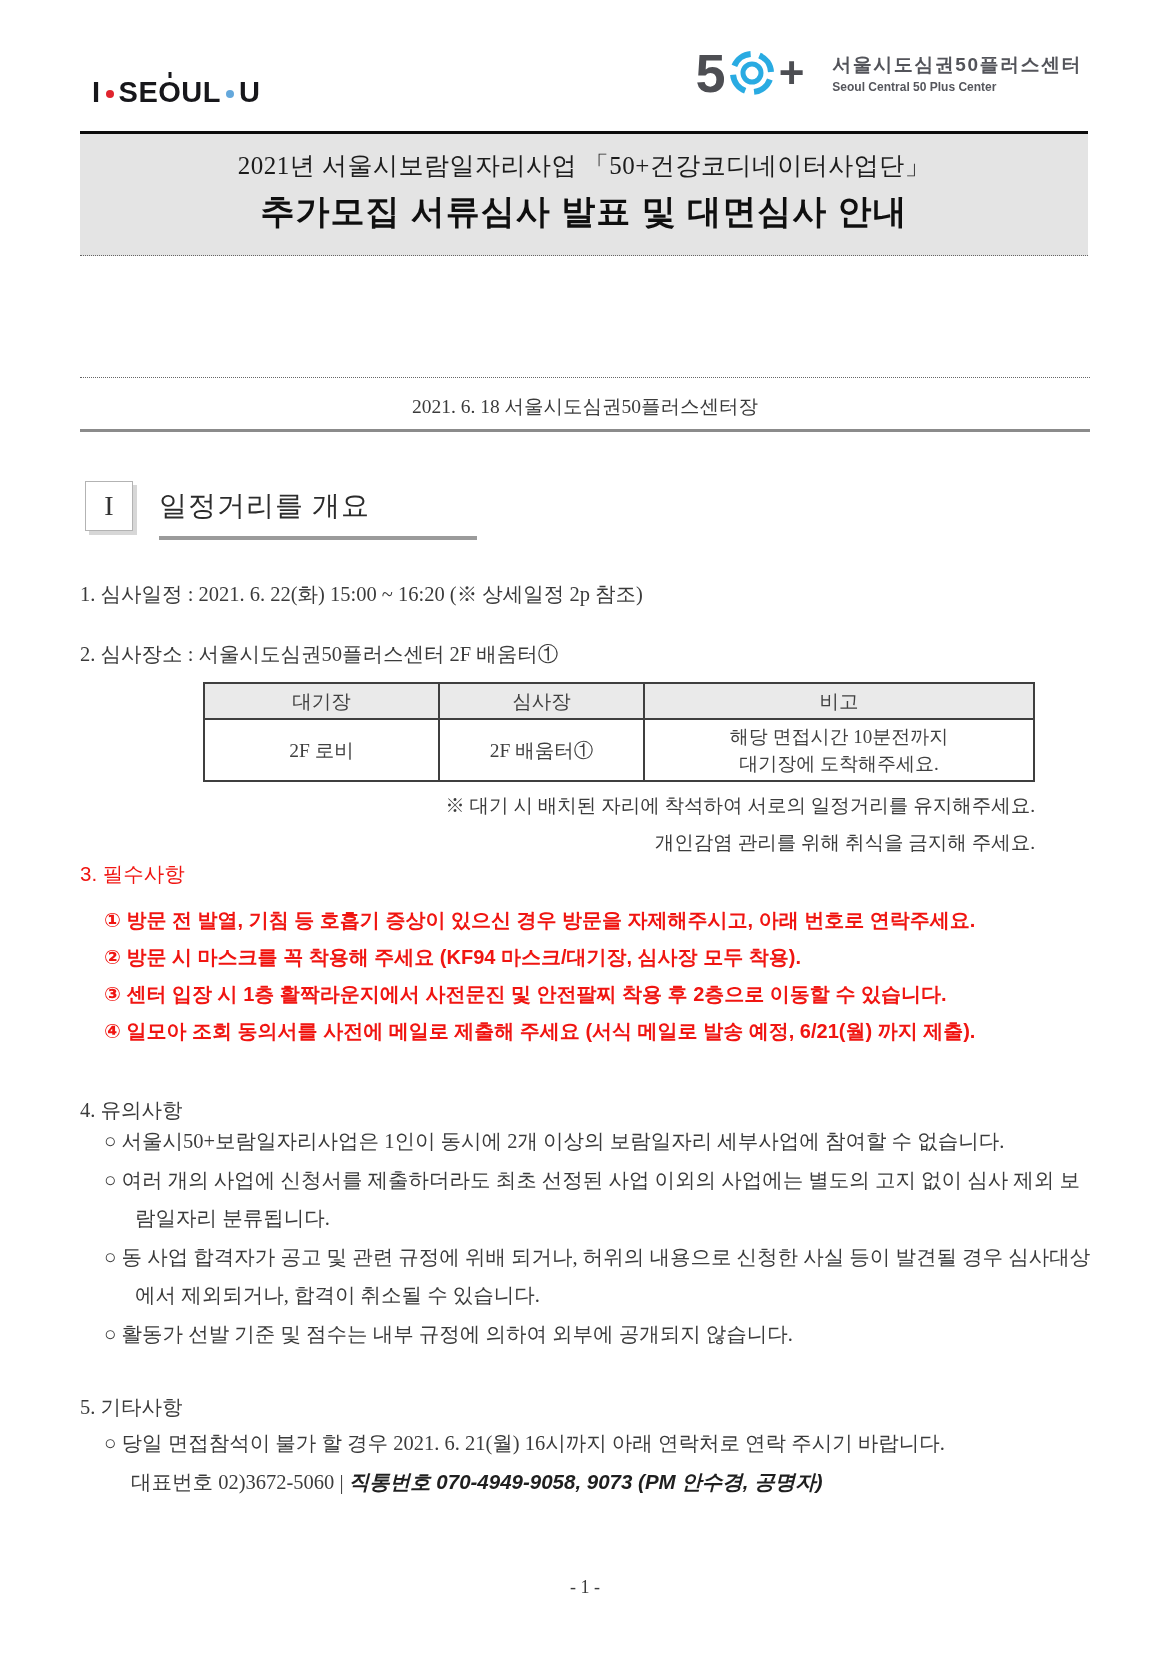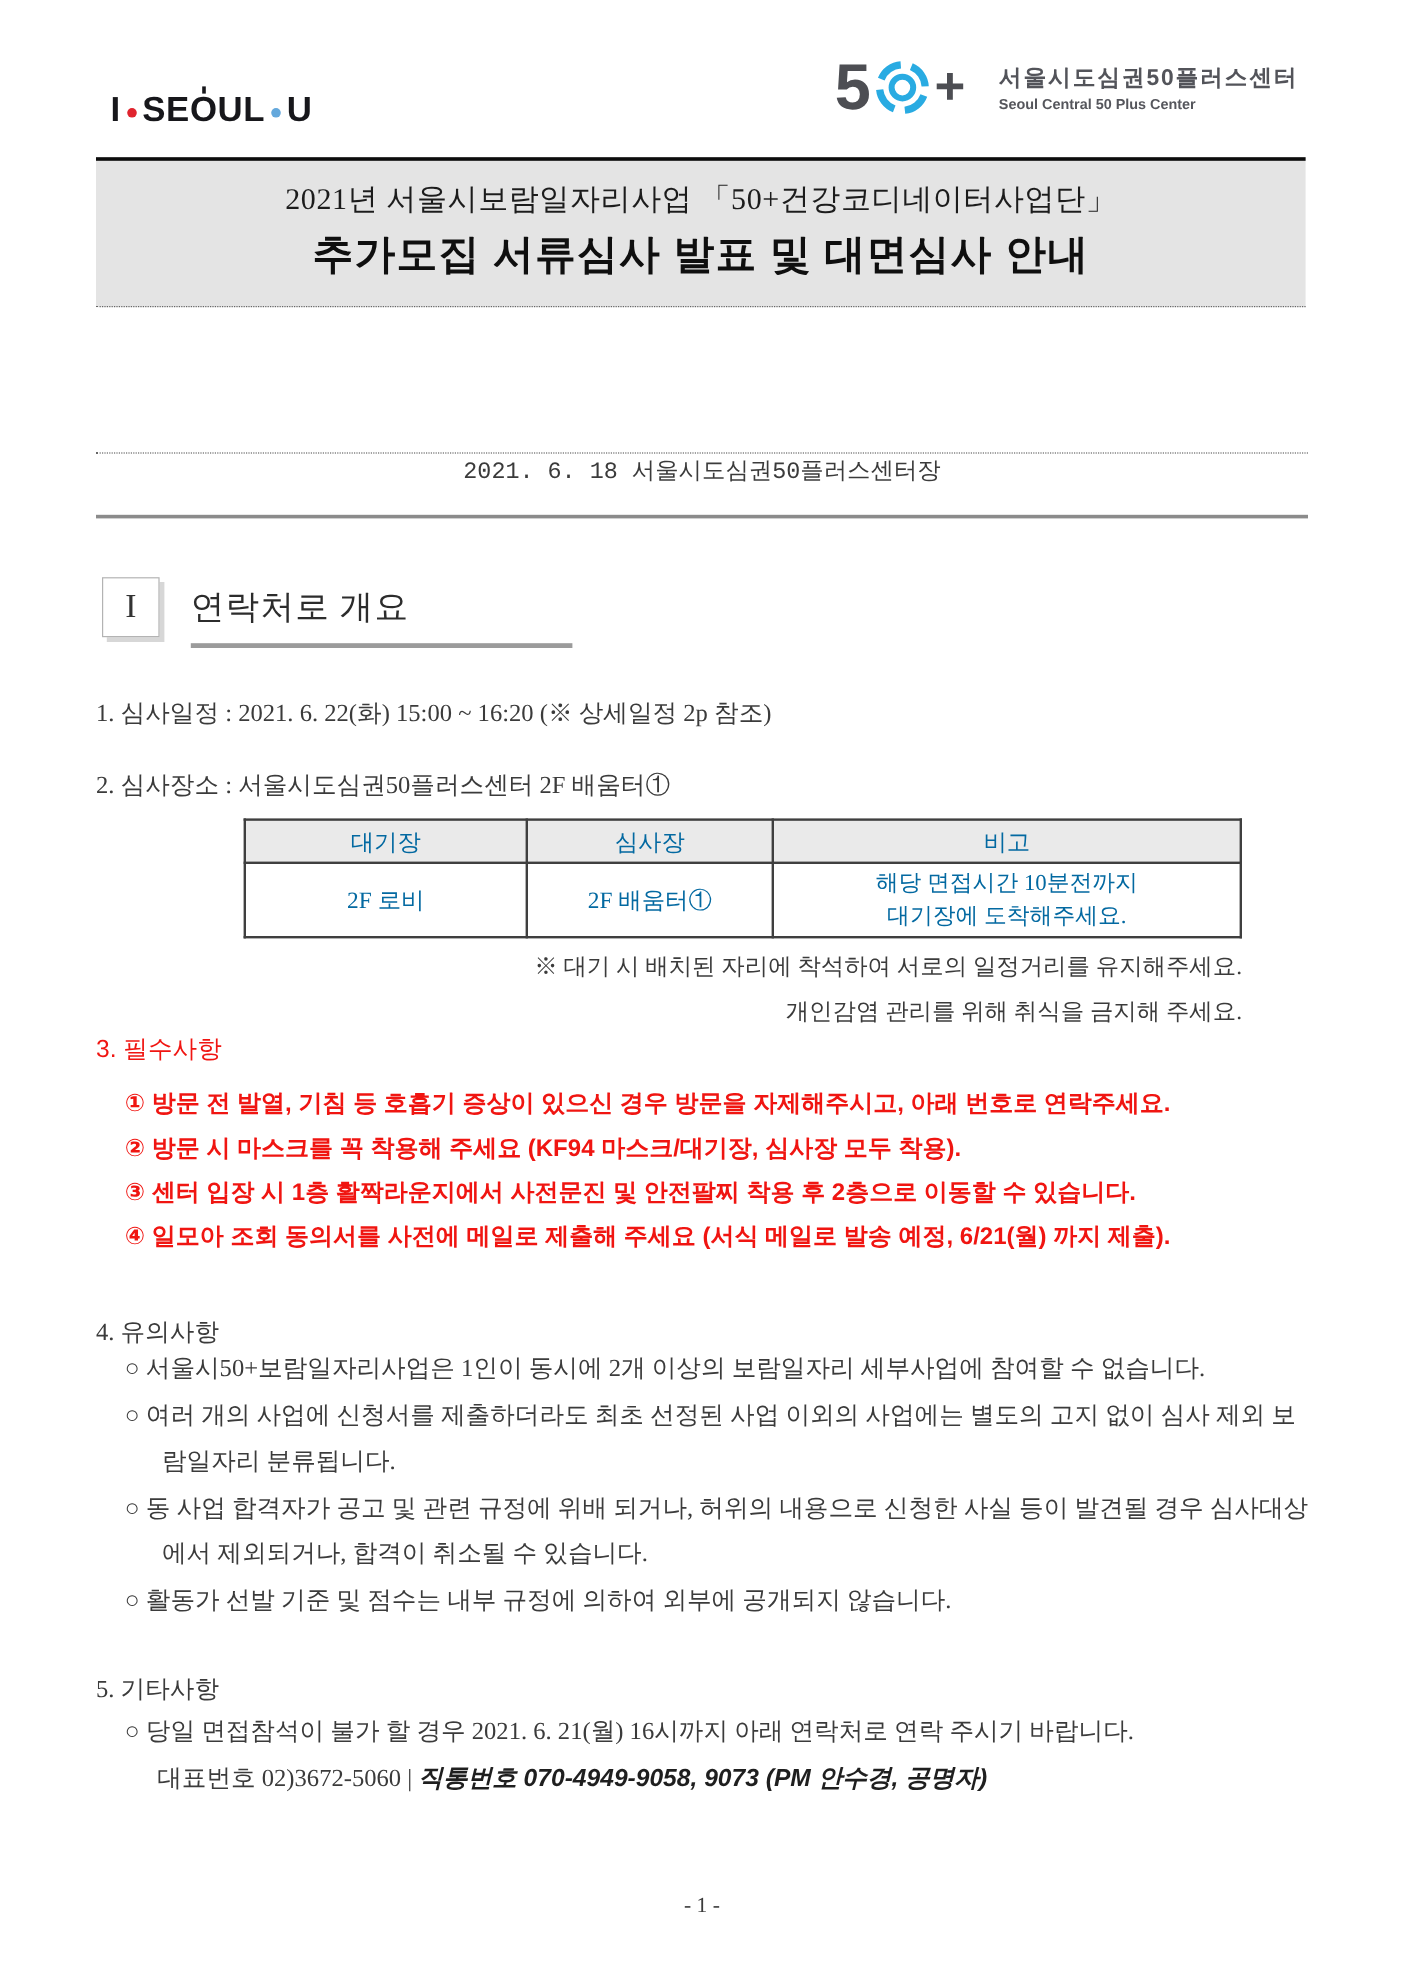--- a/index.html
+++ b/index.html
@@ -54,21 +54,21 @@
   .title-line1 { font-size: 25px; color: #1c1c1c; letter-spacing: .5px; }
   .title-line2 {
     font-size: 34px; font-weight: bold; color: #0f0f0f; margin-top: 7px;
     font-family: "Liberation Sans", "DejaVu Sans", sans-serif; letter-spacing: 1px;
   }
 
   
   .intro { position: absolute; left: 0; right: 0; top: 286px; text-align: center; font-size: 19.5px; line-height: 32px; }
 
   .dotted-rule { position: absolute; left: 80px; right: 80px; top: 377px; border-top: 1px dotted #666; }
-  .signature   { position: absolute; left: 0; right: 0; top: 378px; text-align: center; font-size: 19.5px; font-family: Liberation Mono, monospace; }
+  .signature   { position: absolute; left: 0; right: 0; top: 393px; text-align: center; font-size: 19.5px; }
   .solid-rule  { position: absolute; left: 80px; right: 80px; top: 429px; border-top: 3px solid #8b8b8b; }
 
   
   .sec-head { position: absolute; left: 85px; top: 481px; display: flex; align-items: flex-start; }
   .numeral-box {
     width: 46px; height: 48px; background: #fff; border: 1px solid #b3b3b3;
     box-shadow: 4px 4px 0 #d7d7d7;
     display: flex; align-items: center; justify-content: center;
     font-size: 28px; color: #333;
   }
@@ -76,21 +76,21 @@
     margin-left: 26px; margin-top: 6px; font-size: 28px; color: #2c2c2c;
     width: 318px; border-bottom: 4px solid #9b9b9b; padding-bottom: 11px; letter-spacing: 1px;
   }
 
   
   .item-line { position: absolute; left: 80px; font-size: 20.5px; color: #3b3b3b; text-align: center; }
   .item-schedule { top: 580px; }
   .item-location { top: 640px; }
 
   
-  .review-table { position: absolute; left: 203px; top: 682px; border-collapse: collapse; font-size: 19.5px; color: #0369a1; border-radius: 14px; }
+  .review-table { position: absolute; left: 203px; top: 682px; border-collapse: collapse; font-size: 19.5px; color: #404040; border-radius: 14px; }
   .review-table th, .review-table td { border: 2px solid #3f3f3f; text-align: center; font-weight: normal; }
   .review-table th { background: #eaeaea; height: 32px; }
   .review-table td { height: 58px; background: #fff; }
   .remark-cell { font-size: 19px; line-height: 27px; }
 
   .table-note { position: absolute; right: 135px; text-align: right; font-size: 19.5px; color: #3b3b3b; }
   .note-1 { top: 792px; }
   .note-2 { top: 829px; }
 
   
@@ -158,21 +158,21 @@
     <div class="title-line2">추가모집 서류심사 발표 및 대면심사 안내</div>
   </div>
 
 
   <div class="dotted-rule"></div>
   <div class="signature">2021. 6. 18 서울시도심권50플러스센터장</div>
   <div class="solid-rule"></div>
 
   <div class="sec-head">
     <div class="numeral-box">I</div>
-    <div class="sec-title">연락처로 개요</div>
+    <div class="sec-title">일정거리를 개요</div>
   </div>
 
   <div class="item-line item-schedule">1. 심사일정 : 2021. 6. 22(화)  15:00 ~ 16:20 (※ 상세일정 2p 참조)</div>
   <div class="item-line item-location">2. 심사장소 : 서울시도심권50플러스센터 2F 배움터①</div>
 
   <table class="review-table">
     <colgroup>
       <col style="width:235px">
         <col style="width:205px">
         <col style="width:390px">

